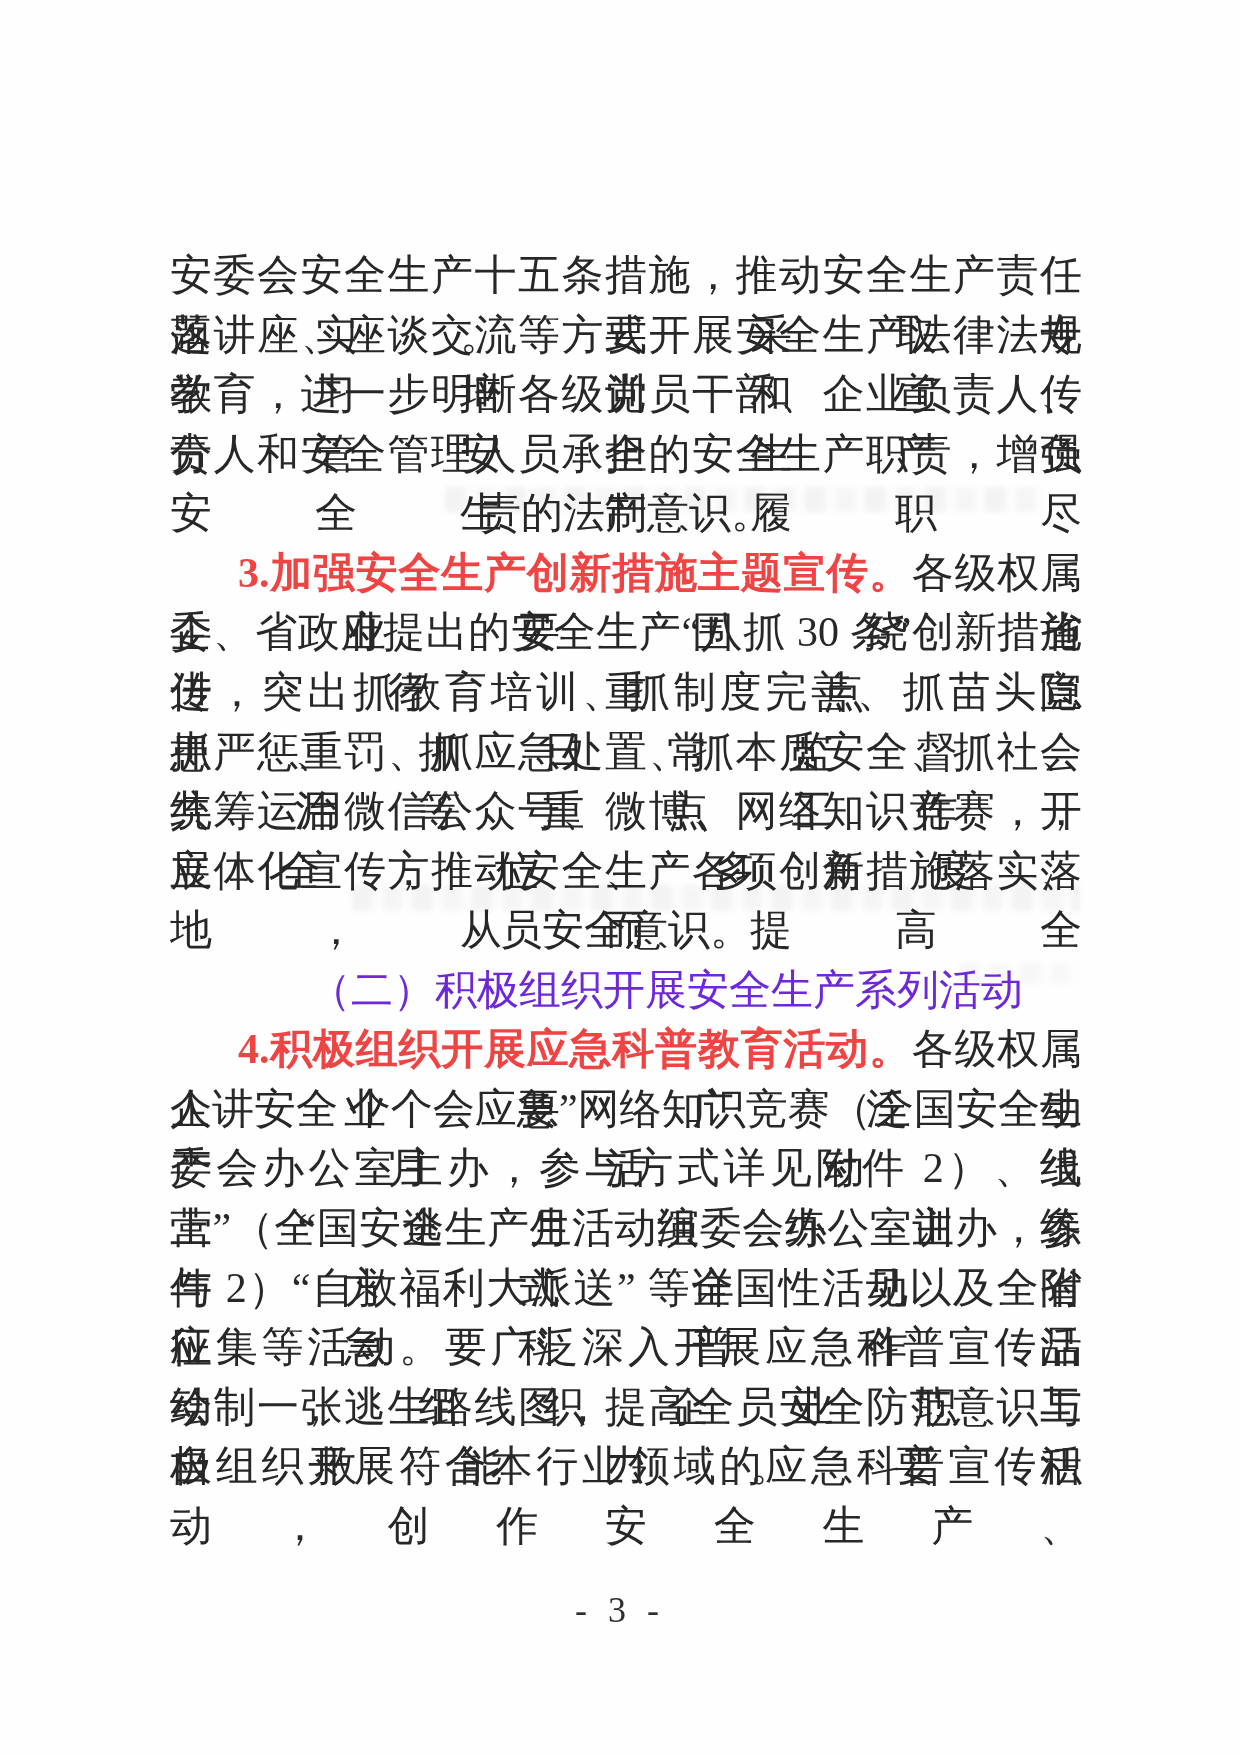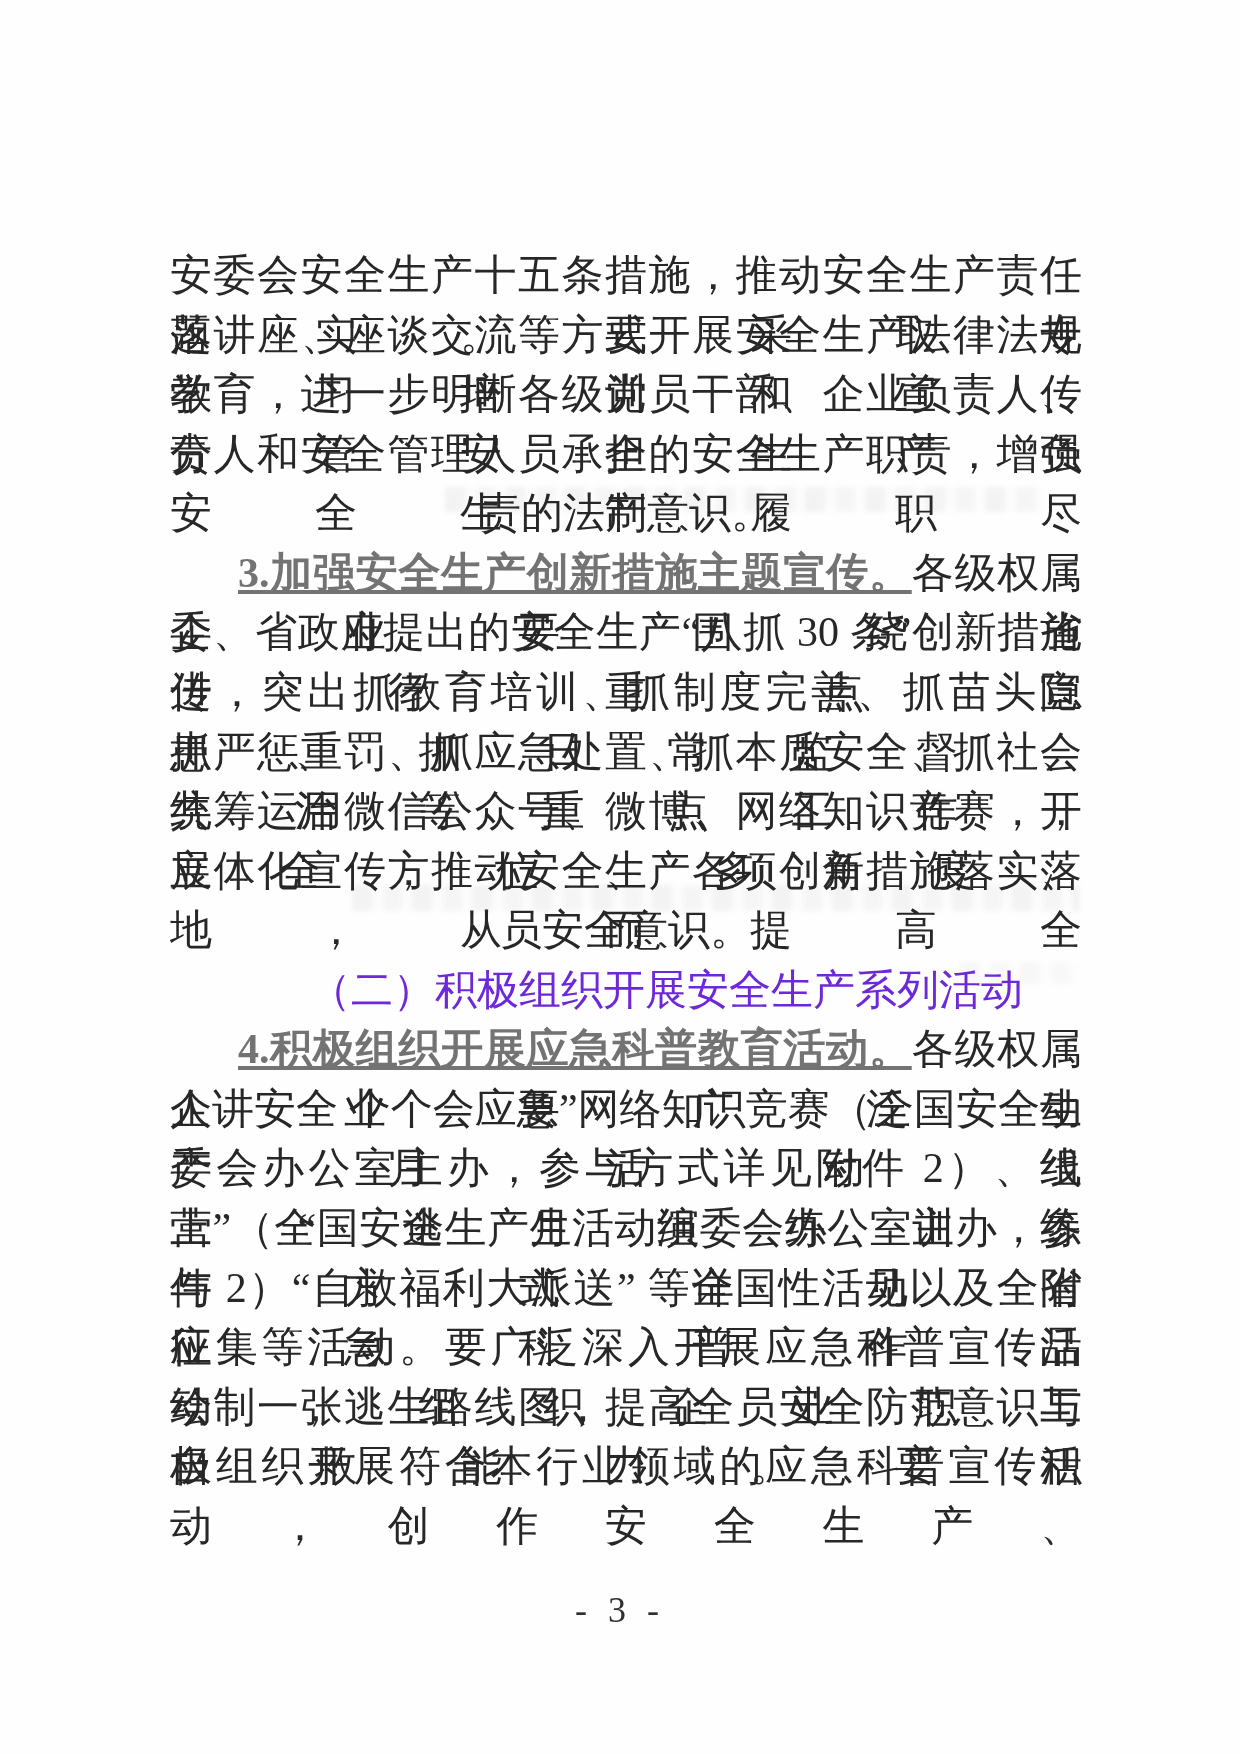--- a/index.html
+++ b/index.html
@@ -36,22 +36,21 @@
     text-align-last: justify;
   }
   .line.indent-num {
     text-indent: 68px;
   }
   .line.indent-kai {
     text-indent: 80px;
   }
   .line .bold {
     font-weight: 700;
-    color: #737373;
-    text-decoration: underline;
+    color: #ef4444;
   }
   .line.kai {
     color: #6d28d9;
   }
   .page-number {
     position: absolute;
     left: 0;
     right: 0;
     top: 1588px;
     text-align: center;

